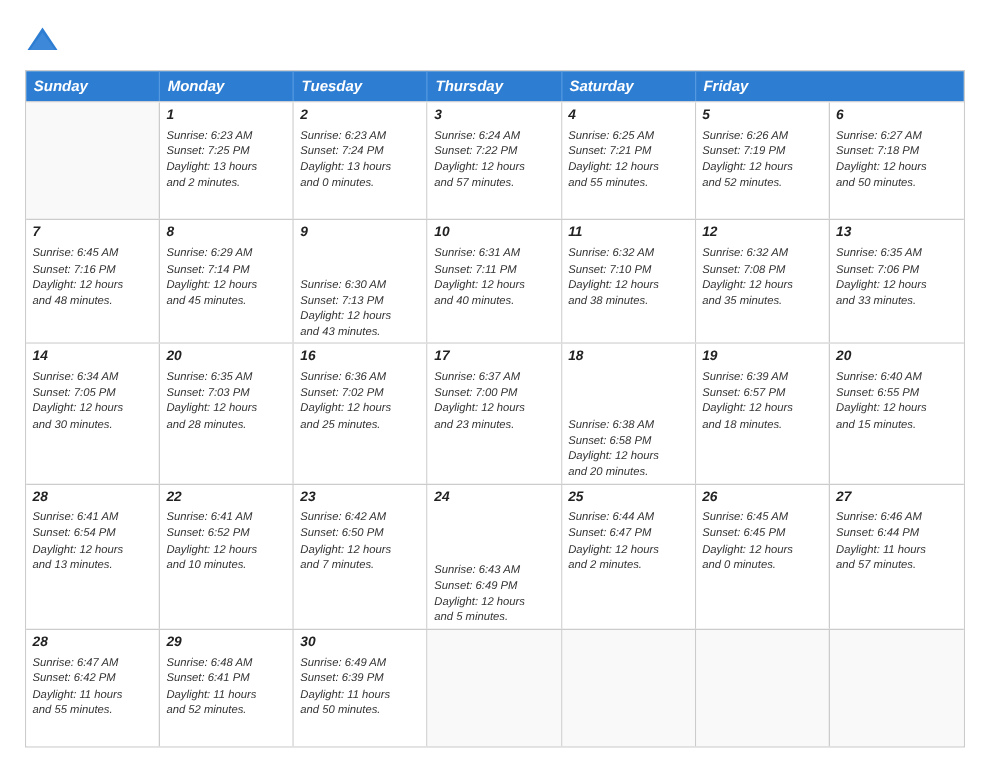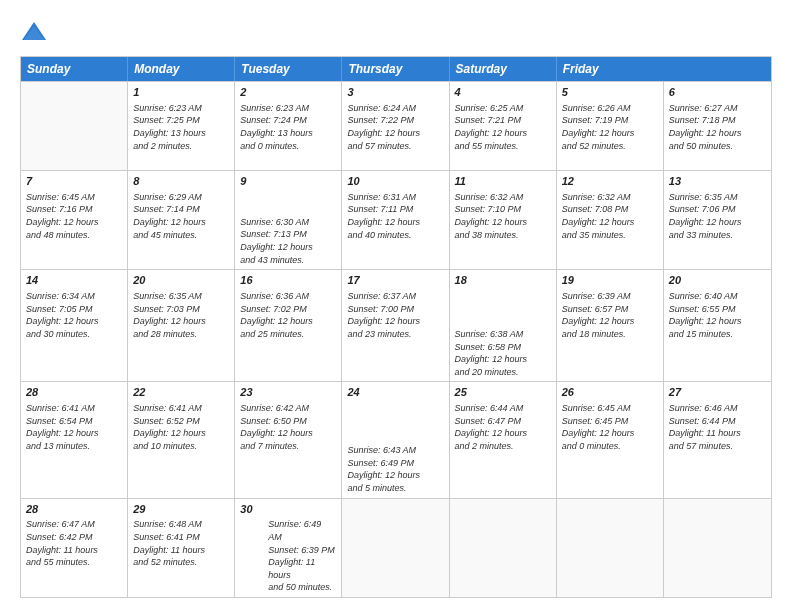--- a/index.html
+++ b/index.html
@@ -354,21 +354,21 @@
           </div>
           <div class="cal-cell">
             <span class="day-num">29</span>
             <div class="cell-info" style="white-space: pre-wrap;">Sunrise: 6:48 AM
 Sunset: 6:41 PM
 Daylight: 11 hours
 and 52 minutes.</div>
           </div>
           <div class="cal-cell">
             <span class="day-num">30</span>
-            <div class="cell-info" style="white-space: pre-wrap; margin-left: 28px;">Sunrise: 6:49 AM
+            <div class="cell-info" style="white-space: pre-wrap;">Sunrise: 6:49 AM
 Sunset: 6:39 PM
 Daylight: 11 hours
 and 50 minutes.</div>
           </div>
           <div class="cal-cell empty"></div>
           <div class="cal-cell empty"></div>
           <div class="cal-cell empty"></div>
           <div class="cal-cell empty"></div>
         </div>
       </div>

